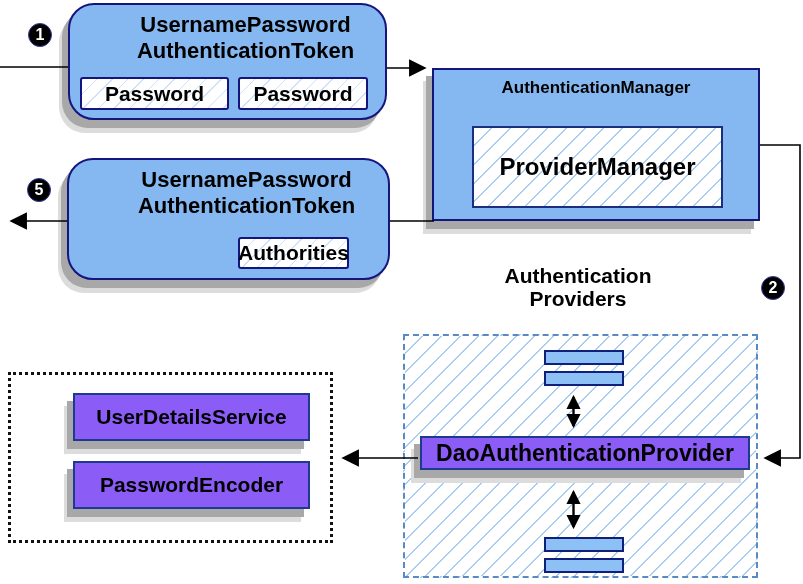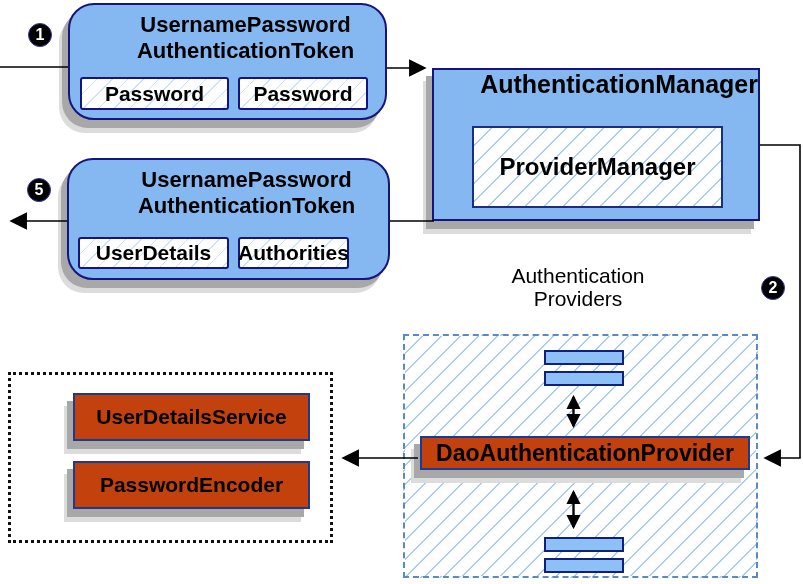--- a/index.html
+++ b/index.html
@@ -11,25 +11,25 @@
   .abs { position:absolute; box-sizing:border-box; }
 
   
   .rbox {
     background:#85b8f1; border:2px solid #15157e; border-radius:26px;
     text-align:center; color:#000;padding-left:36px;
   }
   .shadowed { box-shadow:-6px 8px 0 0 #a8a8a8, -9px 13px 0 0 #dcdcdc; }
 
   .box-title { padding-top:7px; font-weight:bold; font-size:22px; line-height:26px; }
-  .mgr-title { padding-top:0; font-weight:bold; font-size:25px; text-align:right; }
+  .mgr-title { padding-top:8px; font-weight:bold; font-size:17px; text-align:center; }
 
   
   .rect {
-    background:#c2410c; border:2px solid #1c3b8f; color:#000;
+    background:#8b5cf6; border:2px solid #1c3b8f; color:#000;
     display:flex; align-items:center; justify-content:center; font-weight:bold;
   }
 
   
   .field {
     background-color:#fff;
     background-image:repeating-linear-gradient(135deg, transparent 0, transparent 10px, #cfe1f7 10px, #cfe1f7 11px);
     border:2px solid #15157e; border-radius:3px;
     display:flex; align-items:center; justify-content:center;
     font-weight:bold; font-size:21px; color:#000;
@@ -47,21 +47,21 @@
 
   .bar { background:#8dc0f5; border:2px solid #10207a; }
 
   .badge {
     width:24px; height:24px; border-radius:50%; background:#000; color:#fff;
     border:1px solid #3a3a9e;
     display:flex; align-items:center; justify-content:center;
     font-weight:bold; font-size:16px; line-height:1;
   }
 
-  .grp-heading { font-weight:normal; font-size:21px; line-height:23px; text-align:center; color:#000; }
+  .grp-heading { font-weight:bold; font-size:21px; line-height:23px; text-align:center; color:#000; }
 
   svg.connectors { position:absolute; left:0; top:0; pointer-events:none; }
 </style>
 </head>
 <body>
 
 <div class="canvas">
 
   <div class="badge abs" style="left:28px;top:23px">1</div>
   <div class="badge abs" style="left:761px;top:276px">2</div>
@@ -81,21 +81,20 @@
   <div class="abs shadowed" style="left:432px;top:68px;width:328px;height:153px;background:#85b8f1;border:2px solid #15157e">
     <div class="mgr-title">AuthenticationManager</div>
     <div class="pm-inner hatch abs" style="left:38px;top:56px;width:251px;height:82px">ProviderManager</div>
   </div>
 
   <div class="rbox shadowed abs" style="left:67px;top:158px;width:323px;height:122px">
     <div class="box-title">
       <div>UsernamePassword</div>
       <div>AuthenticationToken</div>
     </div>
-    <div class="field abs" style="left:9px;top:77px;width:151px;height:32px">UserDetails</div>
     <div class="field abs" style="left:169px;top:77px;width:111px;height:32px">Authorities</div>
   </div>
 
   <div class="grp-heading abs" style="left:458px;top:264px;width:240px">
     <div>Authentication</div>
     <div>Providers</div>
   </div>
 
   <div class="dashed-group hatch abs" style="left:403px;top:334px;width:355px;height:244px">
     <div class="bar abs" style="left:139px;top:14px;width:80px;height:15px"></div>

